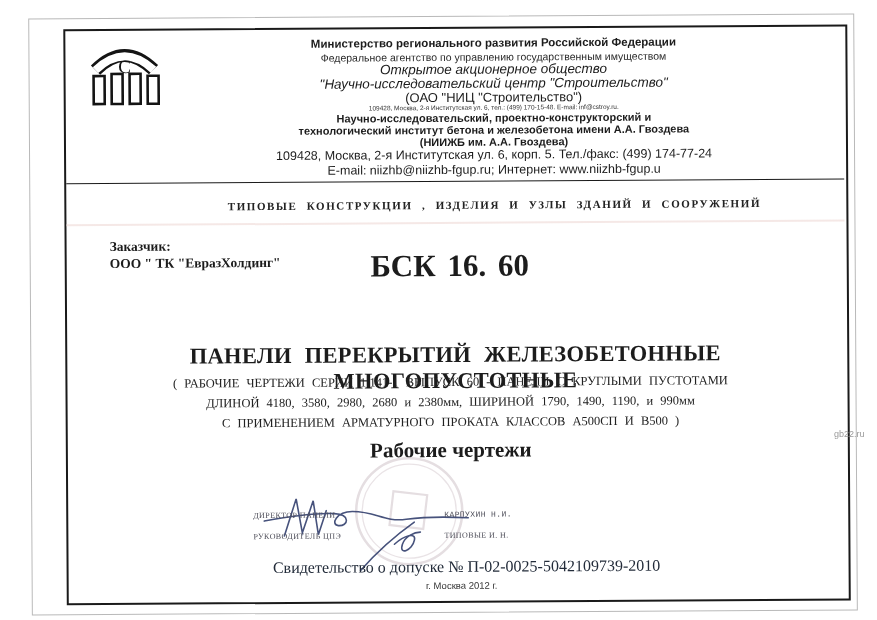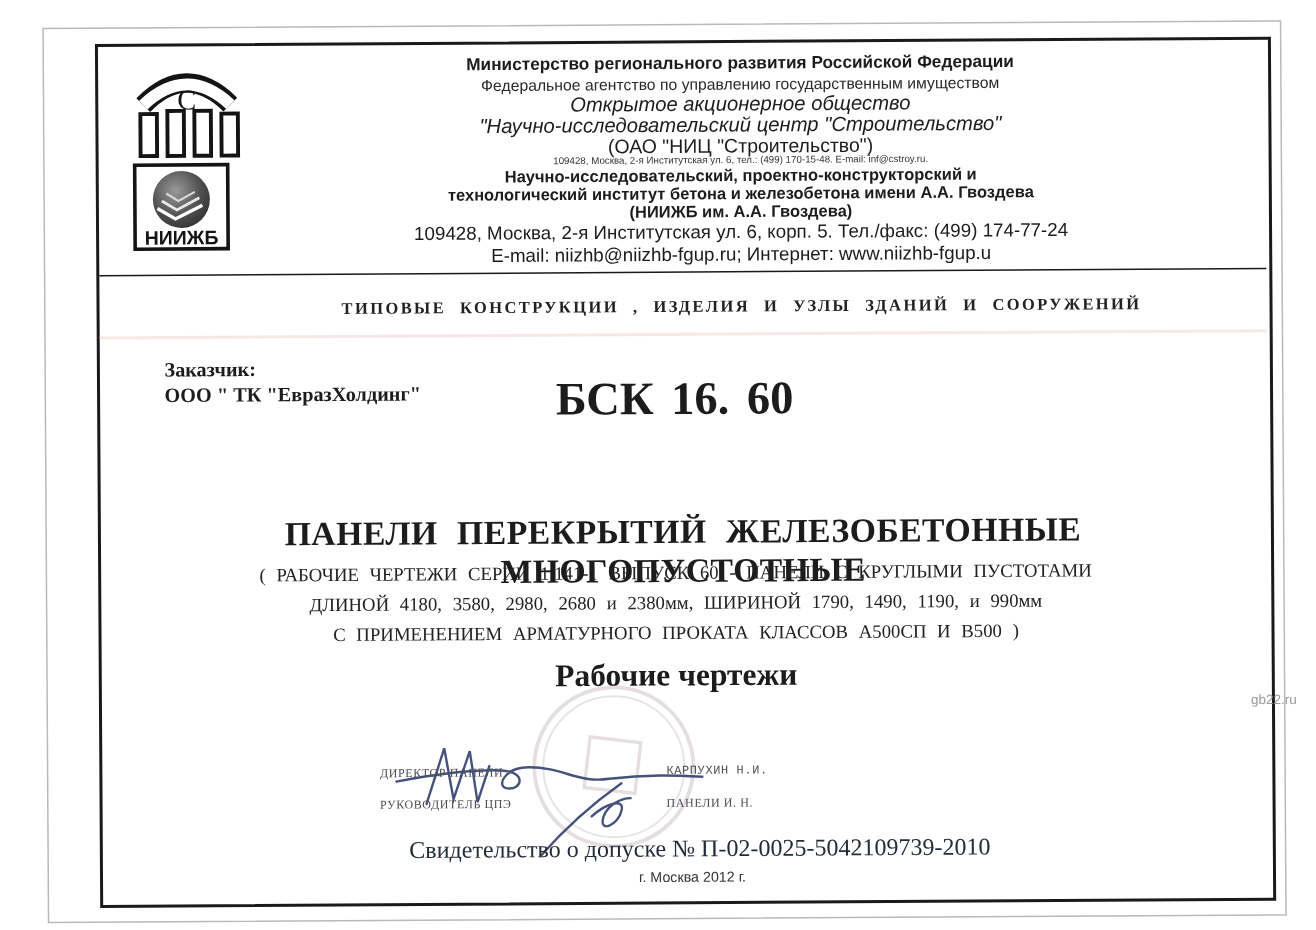--- a/index.html
+++ b/index.html
@@ -38,21 +38,21 @@
     font-family:"Liberation Serif",serif;font-size:12.5px;word-spacing:4px;color:#222;}
   .sub1{top:375px;} .sub2{top:395px;} .sub3{top:415px;}
   .doctype{position:absolute;left:200px;top:438px;width:500px;text-align:center;
     font-family:"Liberation Serif",serif;font-weight:bold;font-size:21px;}
   .sig-label{position:absolute;font-family:"Liberation Serif",serif;font-size:8px;color:#4d4d58;letter-spacing:.4px;}
   .sl1{left:252px;top:510px;} .sn1{left:443px;top:510px;font-family:Liberation Mono, monospace;}
   .sl2{left:252px;top:531px;} .sn2{left:443px;top:531px;}
   .cert{position:absolute;left:115px;top:558px;width:700px;text-align:center;
     font-family:"Liberation Serif",serif;font-size:16px;color:#232c3a;}
   .place{position:absolute;left:165px;top:580px;width:590px;text-align:center;font-size:9.5px;color:#333;}
-  .wm{position:absolute;left:834px;top:429px;font-size:9px;color:#9a9a9a;margin-top:32px;}
+  .wm{position:absolute;left:834px;top:429px;font-size:9px;color:#9a9a9a;}
   .stamp-svg{position:absolute;left:348px;top:452px;}
   .sig-svg{position:absolute;left:255px;top:480px;}
   .logo1{position:absolute;left:88px;top:38px;}
   .logo2{position:absolute;left:88px;top:106px;}
 </style>
 </head>
 <body>
 
 <div class="sheet">
   <div class="paper-edge"></div>
@@ -60,37 +60,20 @@
 
   <div class="logo1">
     <svg width="76" height="66" viewBox="0 0 76 66">
       <path d="M9,30 Q38,1 67,30" stroke="#141414" stroke-width="13" fill="none"></path>
       <path d="M9,30 Q38,3 67,30" stroke="#ffffff" stroke-width="8" fill="none"></path>
       <text x="38" y="33" text-anchor="middle" font-family="Liberation Serif,serif" font-size="19" fill="#141414">С</text>
       <rect x="7" y="36" width="11" height="28" fill="#fff" stroke="#141414" stroke-width="2.6"></rect>
       <rect x="25" y="34" width="11" height="30" fill="#fff" stroke="#141414" stroke-width="2.6"></rect>
       <rect x="43" y="34" width="11" height="30" fill="#fff" stroke="#141414" stroke-width="2.6"></rect>
       <rect x="61" y="36" width="11" height="28" fill="#fff" stroke="#141414" stroke-width="2.6"></rect>
-    </svg>
-  </div>
-  <div class="logo2">
-    <svg width="72" height="60" viewBox="0 0 72 60">
-      <defs>
-        <radialGradient id="g1" cx="40%" cy="35%" r="75%">
-          <stop offset="0%" stop-color="#9a9a9a"></stop>
-          <stop offset="60%" stop-color="#4f4f4f"></stop>
-          <stop offset="100%" stop-color="#2e2e2e"></stop>
-        </radialGradient>
-      </defs>
-      <rect x="3" y="2" width="62" height="56" fill="#ffffff" stroke="#141414" stroke-width="2.4"></rect>
-      <circle cx="34" cy="25" r="19" fill="url(#g1)"></circle>
-      <path d="M18,31 L30,38 L48,29" stroke="#ffffff" stroke-width="2.2" fill="none"></path>
-      <path d="M21,26 L31,32 L46,24" stroke="#e8e8e8" stroke-width="1.8" fill="none"></path>
-      <path d="M24,21 L32,26 L43,20" stroke="#d8d8d8" stroke-width="1.4" fill="none"></path>
-      <text x="34" y="55" text-anchor="middle" font-family="Liberation Sans,sans-serif" font-weight="bold" font-size="13" fill="#141414">НИИЖБ</text>
     </svg>
   </div>
 
   <div class="hdr h-ministry">Министерство регионального развития Российской Федерации</div>
   <div class="hdr h-agency">Федеральное агентство по управлению государственным имуществом</div>
   <div class="hdr h-it1">Открытое акционерное общество</div>
   <div class="hdr h-it2">"Научно-исследовательский центр "Строительство"</div>
   <div class="hdr h-oao">(ОАО "НИЦ "Строительство")</div>
   <div class="hdr h-tiny">109428, Москва, 2-я Институтская ул. 6, тел.: (499) 170-15-48. E-mail: inf@cstroy.ru.</div>
   <div class="hdr h-b1">Научно-исследовательский, проектно-конструкторский и</div>
@@ -132,19 +115,19 @@
         <path d="M8,40 C30,36 55,32 78,33 C95,34 92,46 82,45 C74,44 80,31 96,31 C120,31 128,42 150,39 C175,36 195,37 212,38"></path>
         <path d="M104,90 C120,72 138,56 158,42"></path>
         <path d="M138,64 C148,55 160,52 158,60 C156,70 142,76 146,64 C149,56 158,52 164,52"></path>
       </g>
     </svg>
   </div>
 
   <div class="sig-label sl1">ДИРЕКТОР ПАНЕЛИ</div>
   <div class="sig-label sn1">КАРПУХИН Н.И.</div>
   <div class="sig-label sl2">РУКОВОДИТЕЛЬ ЦПЭ</div>
-  <div class="sig-label sn2">ПАНЕЛИ И. Н.</div>
+  <div class="sig-label sn2">ТИПОВЫЕ И. Н.</div>
 
   <div class="cert">Свидетельство о допуске № П-02-0025-5042109739-2010</div>
   <div class="place">г. Москва 2012 г.</div>
 </div>
 
 <div class="wm">gb22.ru</div>
 
 </body></html>

